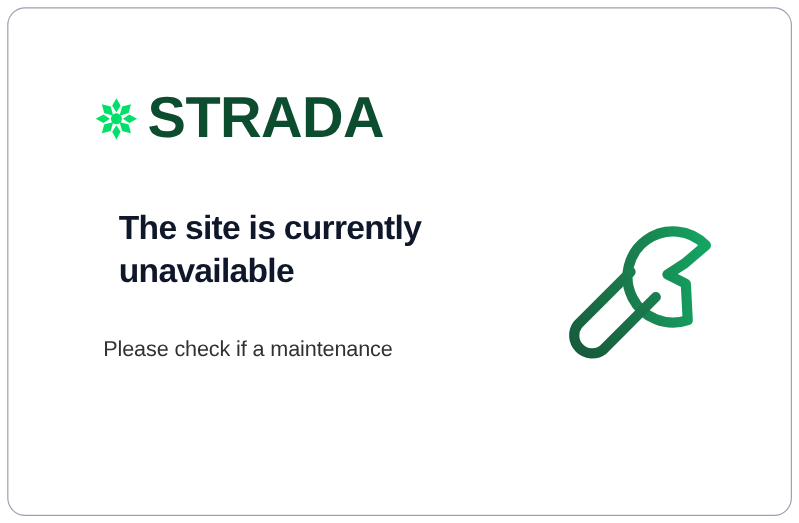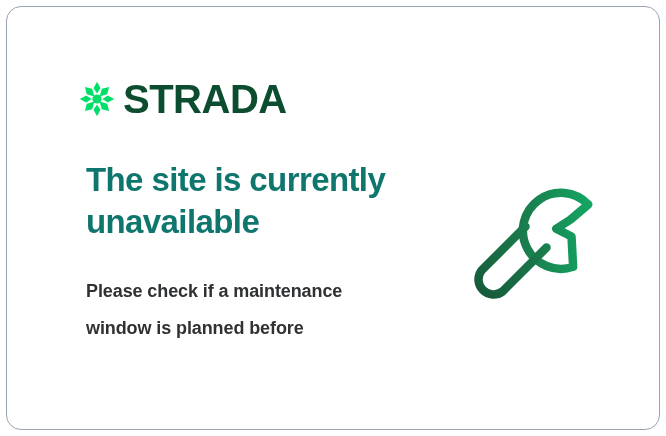--- a/index.html
+++ b/index.html
@@ -45,63 +45,62 @@
     height: 46px;
   }
   #brand-mark {
     width: 36px;
     height: 36px;
     display: block;
     flex: 0 0 auto;
   }
   #brand-wordmark {
     margin-left: 8px;
-    font-size: 40px;
+    font-size: 48px;
     font-weight: 700;
     letter-spacing: -0.5px;
     color: #0d4d2f;
     line-height: 1;
     white-space: nowrap;
     font-family: "Liberation Sans", sans-serif;
     text-align: center;
   }
 
   
   #headline {
     position: absolute;
     left: 79px;
     top: 152px;
     width: 330px;
-    font-size: 33px;
+    font-size: 28px;
     font-weight: 600;
     line-height: 1.28;
     letter-spacing: -0.6px;
-    color: #0f766e;
-    margin: 0;
+    color: #0f172a;
+    margin: 13px;
     font-family: "Liberation Sans", sans-serif;
   }
 
   
   #body-copy {
     position: absolute;
     left: 79px;
     top: 266px;
     width: 310px;
     font-size: 18px;
     font-weight: 400;
     line-height: 2.05;
     letter-spacing: -0.1px;
     color: #2f3133;
     margin: 0;
     font-family: "Liberation Sans", sans-serif;
   }
   #body-copy .copy-line {
     display: block;
     white-space: nowrap;
-    font-weight: bold;
   }
 
   
   #wrench-illustration {
     position: absolute;
     left: 458px;
     top: 157px;
     width: 148px;
     height: 148px;
   }
@@ -138,21 +137,20 @@
           </g>
         </svg>
       </span>
       <span id="brand-wordmark">STRADA</span>
     </div>
 
     <h1 id="headline">The site is currently unavailable</h1>
 
     <p id="body-copy">
       <span class="copy-line">Please check if a maintenance</span>
-      <span class="copy-line">window is planned before</span>
     </p>
 
     <div id="wrench-illustration">
       <svg viewBox="0 0 148 148" xmlns="http://www.w3.org/2000/svg" aria-hidden="true">
         <defs>
           <linearGradient id="wrenchGrad" x1="14" y1="134" x2="134" y2="14" gradientUnits="userSpaceOnUse">
             <stop offset="0" stop-color="#16593a"></stop>
             <stop offset="0.45" stop-color="#1a7a4c"></stop>
             <stop offset="1" stop-color="#12b36a"></stop>
           </linearGradient>

